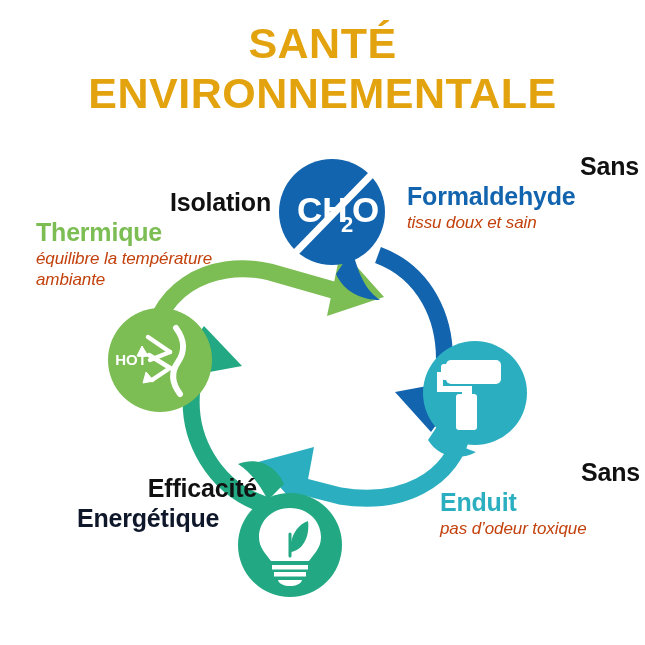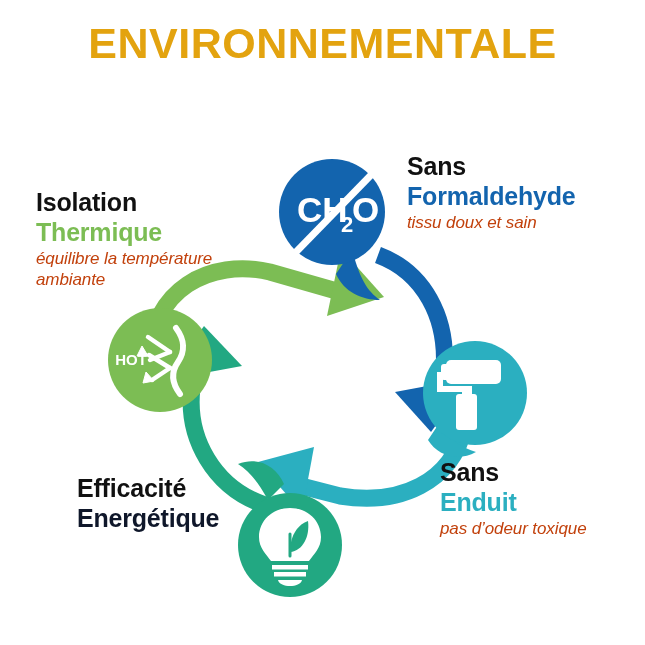--- a/index.html
+++ b/index.html
@@ -22,20 +22,21 @@
     line-height:50px;
     letter-spacing:0.5px;
   }
   .title .l2{display:block;}
 
   
   .block{position:absolute;}
   .b-head{
     color:#111111;font-weight:bold;font-size:25px;line-height:29px;
     letter-spacing:-0.2px;
+    text-align:right;
   }
   .b-sub{
     font-weight:bold;font-size:25px;line-height:30px;letter-spacing:-0.2px;
   }
   .b-desc{
     color:#c2410c;font-style:italic;font-size:17px;line-height:21px;
     margin-top:1px;letter-spacing:-0.1px;
   }
 
   #blk-isolation{left:36px;top:188px;width:235px;text-align:left;}
@@ -49,20 +50,21 @@
     font-family:"Liberation Sans", sans-serif;
     font-weight:bold;fill:#ffffff;
   }
 </style>
 </head>
 <body>
 
 <div id="stage">
 
   <div class="title">
+    <span>SANTÉ</span>
     <span class="l2">ENVIRONNEMENTALE</span>
   </div>
 
   <svg id="diagram" viewBox="0 0 645 645">
 
     <g>
       <path d="M150,360 C150,290 210,258 270,272 L340,292" fill="none" stroke="#7cbd54" stroke-width="17" stroke-linecap="butt"></path>
       <path d="M341,249 L384,297 L327,316 Z" fill="#7cbd54"></path>
     </g>
 

